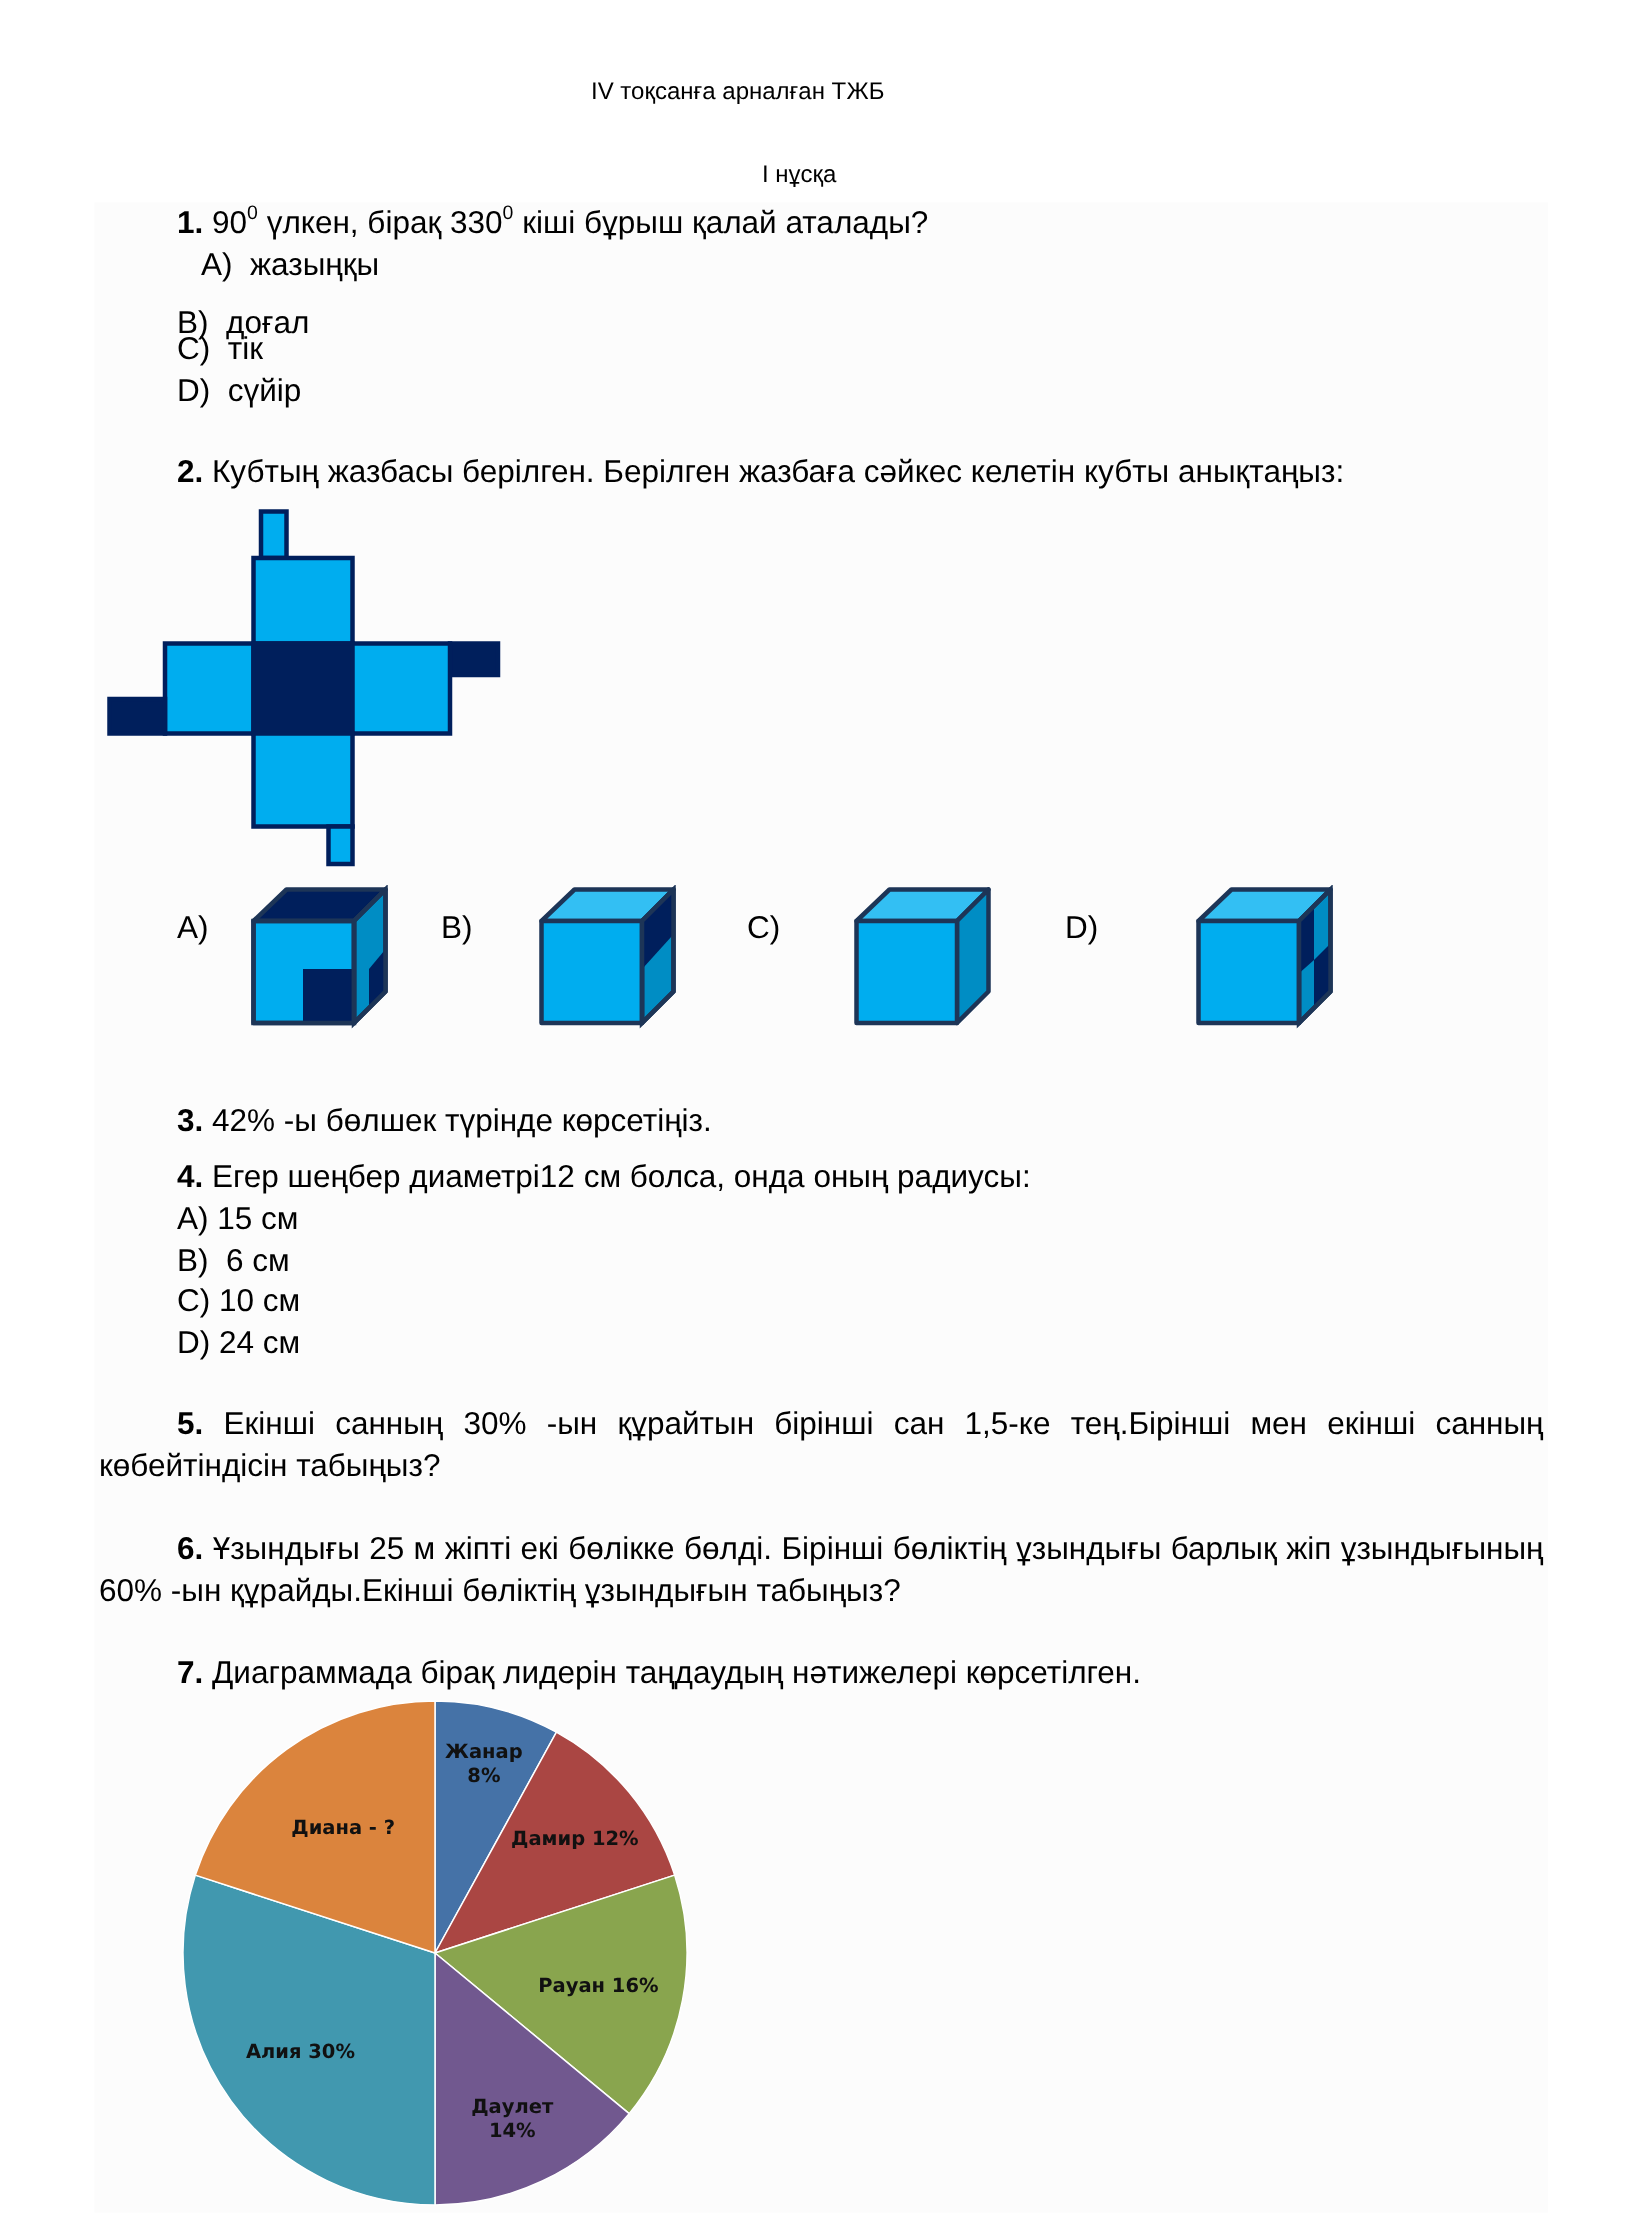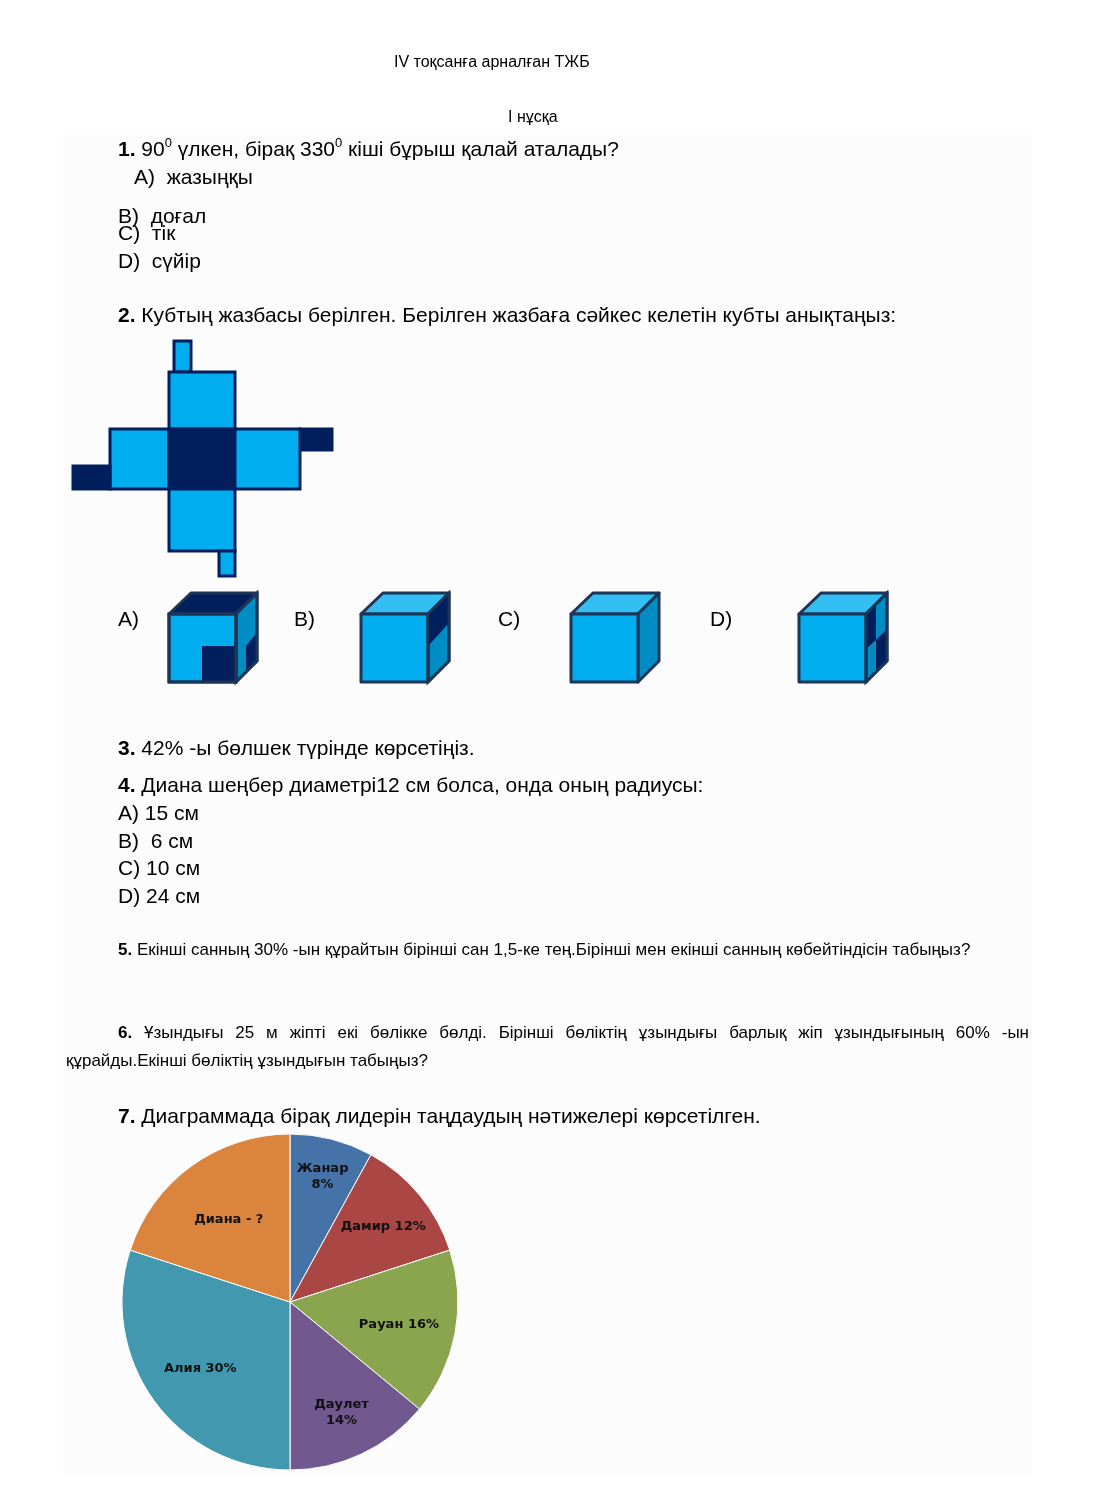--- a/index.html
+++ b/index.html
@@ -4,21 +4,21 @@
 <style>
   html, body { margin: 0; padding: 0; background: #ffffff; }
   body { width: 1099px; height: 1487px; position: relative; overflow: hidden;
          font-family: "Liberation Sans", sans-serif; color: #000; }
   .bgpanel { position: absolute; left: 63px; top: 135px; width: 969px; height: 1340px; background: #fcfcfc; }
   .abs { position: absolute; white-space: nowrap; }
   .title { font-weight: normal; font-size: 16px; }
   .txt { font-size: 21px; line-height: 28px; }
   .num { font-weight: bold; }
   sup { font-size: 13px; vertical-align: 9px; line-height: 0; }
-  .para { position: absolute; left: 66px; width: 963px; font-size: 17px; line-height: 28px;
+  .para { position: absolute; left: 66px; width: 963px; font-size: 21px; line-height: 28px;
           text-align: justify; text-align-last: left; text-indent: 52px; }
   .net { position: absolute; left: 66px; top: 336px; }
   .cube { position: absolute; }
   .pie-label { font-family: "DejaVu Sans", sans-serif; font-weight: bold; font-size: 13px; fill: #111; }
 </style>
 </head>
 <body>
 
 <div class="bgpanel"></div>
 
@@ -97,21 +97,21 @@
   <polygon points="71,24 80,15 80,50 71,58" fill="#001f5c"></polygon>
   <polygon points="80,50 90,40 90,71 80,81" fill="#001f5c"></polygon>
   <polygon points="70,24 91,3 91,71 70,92" fill="none" stroke="#1d3557" stroke-width="3"></polygon>
 </svg>
 
 <div class="abs txt" style="left:118px; top:715px;margin-top:19px;">
   <span class="num">3.</span><span> 42% -ы бөлшек түрінде көрсетіңіз.</span>
 </div>
 
 <div class="abs txt" style="left:118px; top:771px;">
-  <span class="num">4.</span><span> Диана шеңбер диаметрі12 см болса, онда оның радиусы:</span>
+  <span class="num">4.</span><span> Егер шеңбер диаметрі12 см болса, онда оның радиусы:</span>
 </div>
 <div class="abs txt" style="left:118px; top:799px; white-space:pre;">A) 15 см</div>
 <div class="abs txt" style="left:118px; top:827px; white-space:pre;">B)  6 см</div>
 <div class="abs txt" style="left:118px; top:854px; white-space:pre;">C) 10 см</div>
 <div class="abs txt" style="left:118px; top:882px; white-space:pre;">D) 24 см</div>
 
 <div class="para" style="top:936px;">
   <span class="num">5.</span><span> Екінші санның 30% -ын құрайтын бірінші сан 1,5-ке тең.Бірінші мен екінші санның көбейтіндісін табыңыз?</span>
 </div>
 

